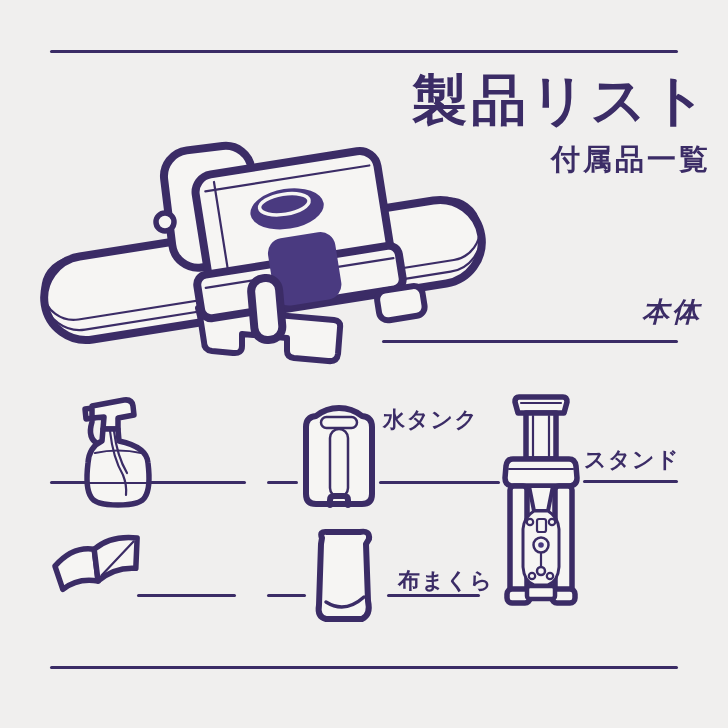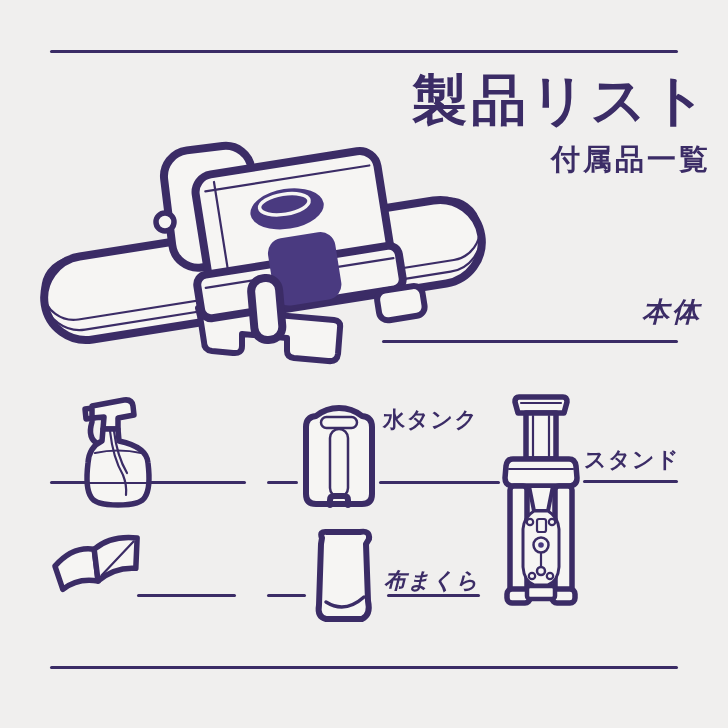--- a/index.html
+++ b/index.html
@@ -163,18 +163,18 @@
       <path class="ln fl w55" d="M 7,31 Q 27,13 48,19 L 48,51 Q 28,45 12,55 Z"></path>
       <path class="ln fl w55" d="M 48,19 Q 66,7 92,13 L 87,43 Q 66,39 48,51 Z"></path>
       <path class="ln fn w22" d="M 52,46 L 88,16"></path>
     </g>
   </svg>
 
   <svg class="icon-svg" style="left:303px;top:527px;" width="84" height="102" viewBox="0 0 84 102">
     <path class="ln fl w6" d="M 19,11 Q 16,4 24,5 L 57,5 Q 67,3 66,12 L 63,17 L 65,74 Q 68,88 59,92 L 23,92 Q 14,90 16,78 L 18,17 Z"></path>
     <path class="ln fn w35" d="M 23,75 Q 42,87 61,70"></path>
   </svg>
-  <div class="item-label" style="left:384px;top:565px;font-style:italic;">
+  <div class="item-label" style="left:398px;top:565px;">
     <span>布まくら</span>
     <span></span>
   </div>
 
 </div>
 
 </body></html>

